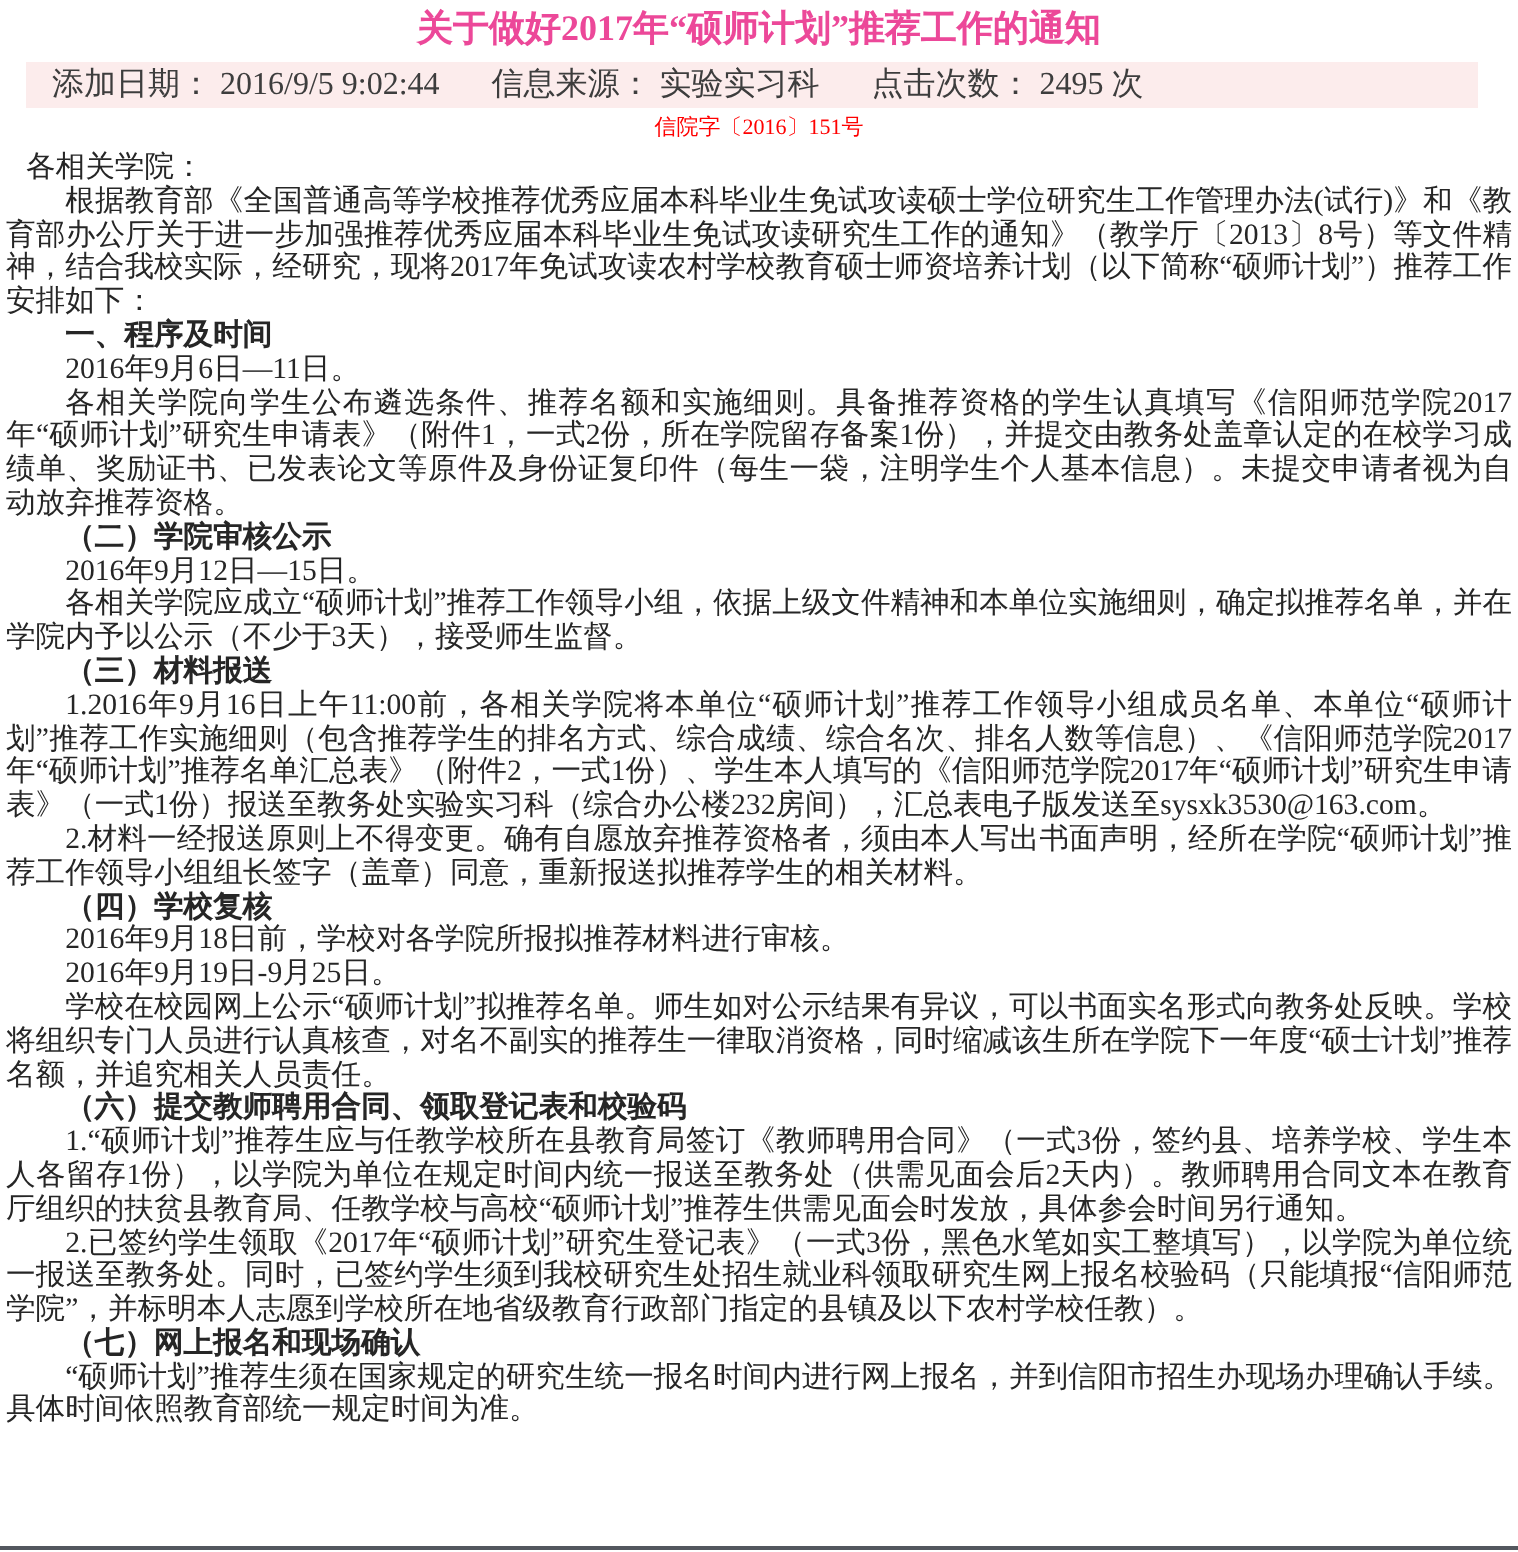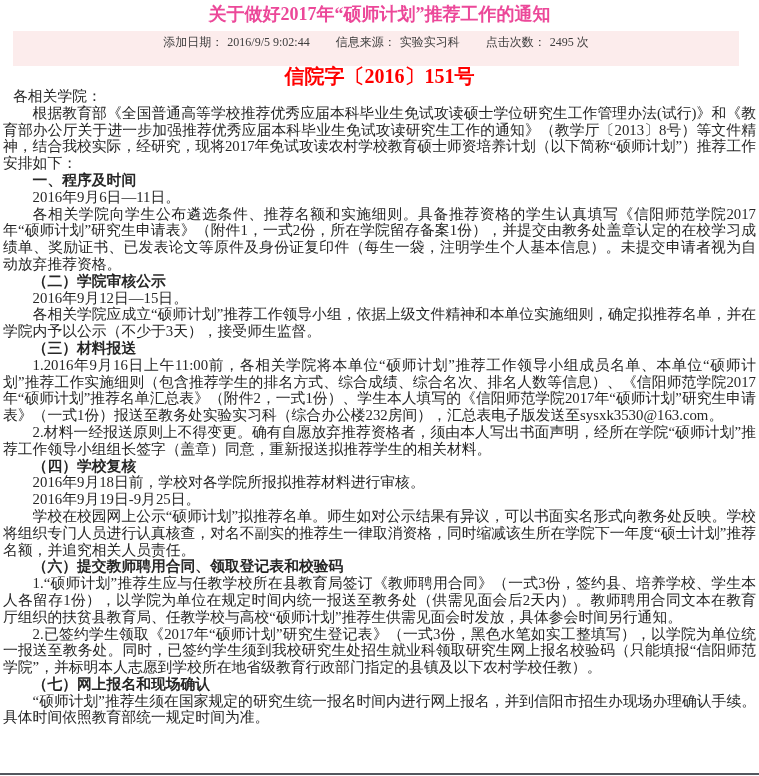--- a/index.html
+++ b/index.html
@@ -23,36 +23,35 @@
     margin: 0;
     padding-top: 3px;
     text-align: center;
     color: #ec4899;
     font-size: 18px;
     font-weight: bold;
     line-height: 22px;
   }
   .meta-bar {
     margin: 6px 20px 0 13px;
-    height: 35px;
+    height: 23px;
     line-height: 23px;
     background: #fcecec;
-    text-align: center;
-    font-size: 12px;
+    font-size: 16px;
     color: #3d3d3d;
     white-space: nowrap;
   }
   .meta-item { margin: 0 13px; }
   .meta-item .lbl { margin-right: 4px; }
   .doc-number {
     margin: 1px 0 2px 0;
     text-align: center;
     color: #ff0000;
-    font-size: 20px;
-    font-weight: bold;
+    font-size: 11px;
+    font-weight: normal;
     line-height: 19px;
   }
   .doc-body {
     padding: 0 3px 0 3px;
     font-size: 14.8px;
     line-height: 16.8px;
     color: #262626;
     text-align: justify;
   }
   .para { margin: 0; }

